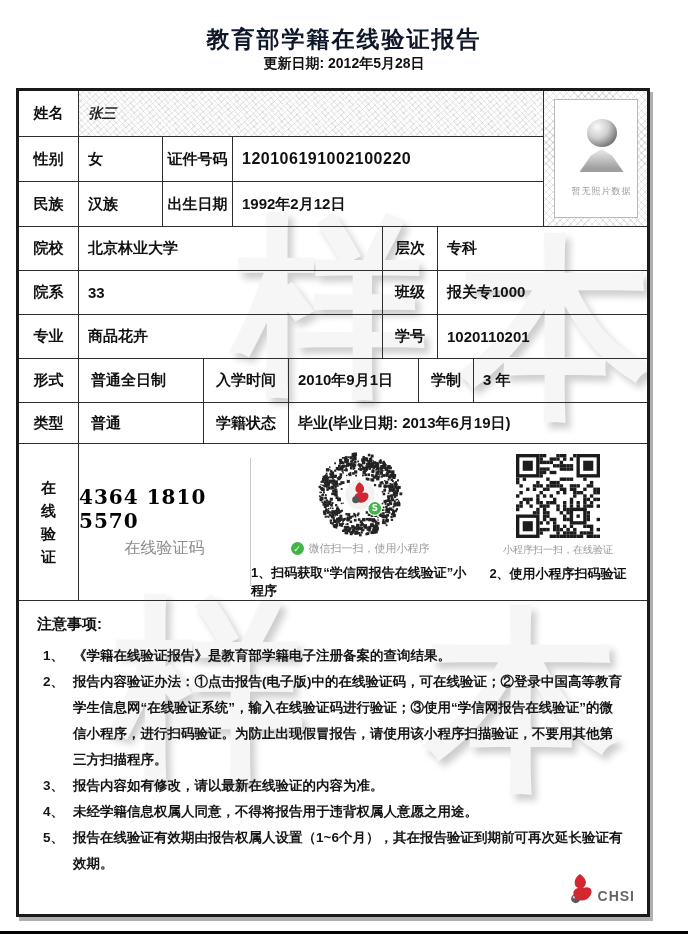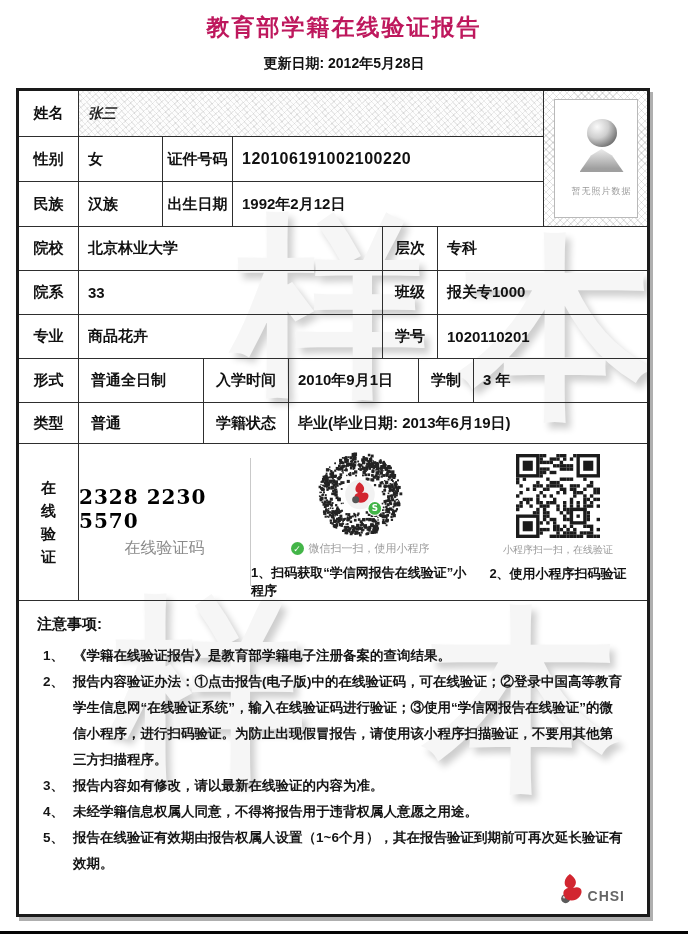--- a/index.html
+++ b/index.html
@@ -5,22 +5,22 @@
   * { box-sizing: border-box; margin: 0; padding: 0; }
   html, body { background: #fff; }
   body {
     width: 688px; height: 938px;
     font-family: "Liberation Sans", sans-serif;
     color: #111; position: relative; overflow: hidden;
   }
   .doc { position: absolute; inset: 0; background: #fff; }
 
   .title {
-    position: absolute; top: 12px; left: 0; width: 100%;
-    text-align: center; font-size: 23px; font-weight: 700; letter-spacing: 2px; color: #be185d;
+    position: absolute; top: 24px; left: 0; width: 100%;
+    text-align: center; font-size: 23px; font-weight: 700; letter-spacing: 2px; color: #0f172a;
   }
   .subtitle {
     position: absolute; top: 55px; left: 0; width: 100%;
     text-align: center; font-size: 14px; font-weight: 700; color: #111;
   }
 
   .report {
     position: absolute; left: 16px; top: 88px; width: 634px; height: 829px;
     border: 3px solid #1a1a1a; background: transparent;
     box-shadow: 3px 4px 0 rgba(110,110,110,.55);
@@ -135,21 +135,21 @@
   .step { font-size: 13px; font-weight: 700; color: #111; margin-top: 8px; }
 
   
   .notes { flex: 1; position: relative; z-index: 1; padding: 14px 22px 10px 18px; }
   .notes-heading { font-size: 15px; font-weight: 700; margin-bottom: 9px; }
   .note-item { display: flex; line-height: 26px; font-size: 13.5px; font-weight: 700; color: #151515; }
   .note-num { width: 36px; flex: none; padding-left: 6px; }
   .note-text { flex: 1; word-break: break-all; }
 
   .chsi-logo {
-    position: absolute; right: 22px; bottom: 10px; z-index: 2;
+    position: absolute; right: 12px; bottom: 10px; z-index: 2;
     display: flex; align-items: flex-end; gap: 4px;
   }
   .chsi-text { font-size: 14px; font-weight: 700; color: #666; letter-spacing: 1px; }
 
   .bottom-line { position: absolute; left: 0; bottom: 4px; width: 688px; height: 3px; background: #050505; }
 </style>
 </head>
 <body>
 
 <div class="doc">
@@ -231,21 +231,21 @@
       <div class="val grow c">毕业(毕业日期: 2013年6月19日)</div>
     </div>
 
     <div class="row r9">
       <div class="v-side">在
 线
 验
 证</div>
       <div class="v-body">
         <div class="code-block">
-          <div class="code">2328 2230 5570</div>
+          <div class="code">4364 1810 5570</div>
           <div class="code-caption">在线验证码</div>
         </div>
         <div class="qr-mid">
           <svg id="svg-circle-qr" width="94" height="94" viewBox="0 0 100 100">
               <rect x="47.7" y="14.1" width="2.7" height="2.7" fill="#232323"></rect>
               <rect x="32.8" y="11.0" width="2.6" height="2.6" fill="#232323"></rect>
               <rect x="81.9" y="55.6" width="1.9" height="1.9" fill="#232323"></rect>
               <rect x="57.3" y="10.6" width="1.8" height="1.8" fill="#232323"></rect>
               <rect x="33.3" y="83.5" width="1.5" height="1.5" fill="#232323"></rect>
               <rect x="10.4" y="34.3" width="3.1" height="3.1" fill="#232323"></rect>

